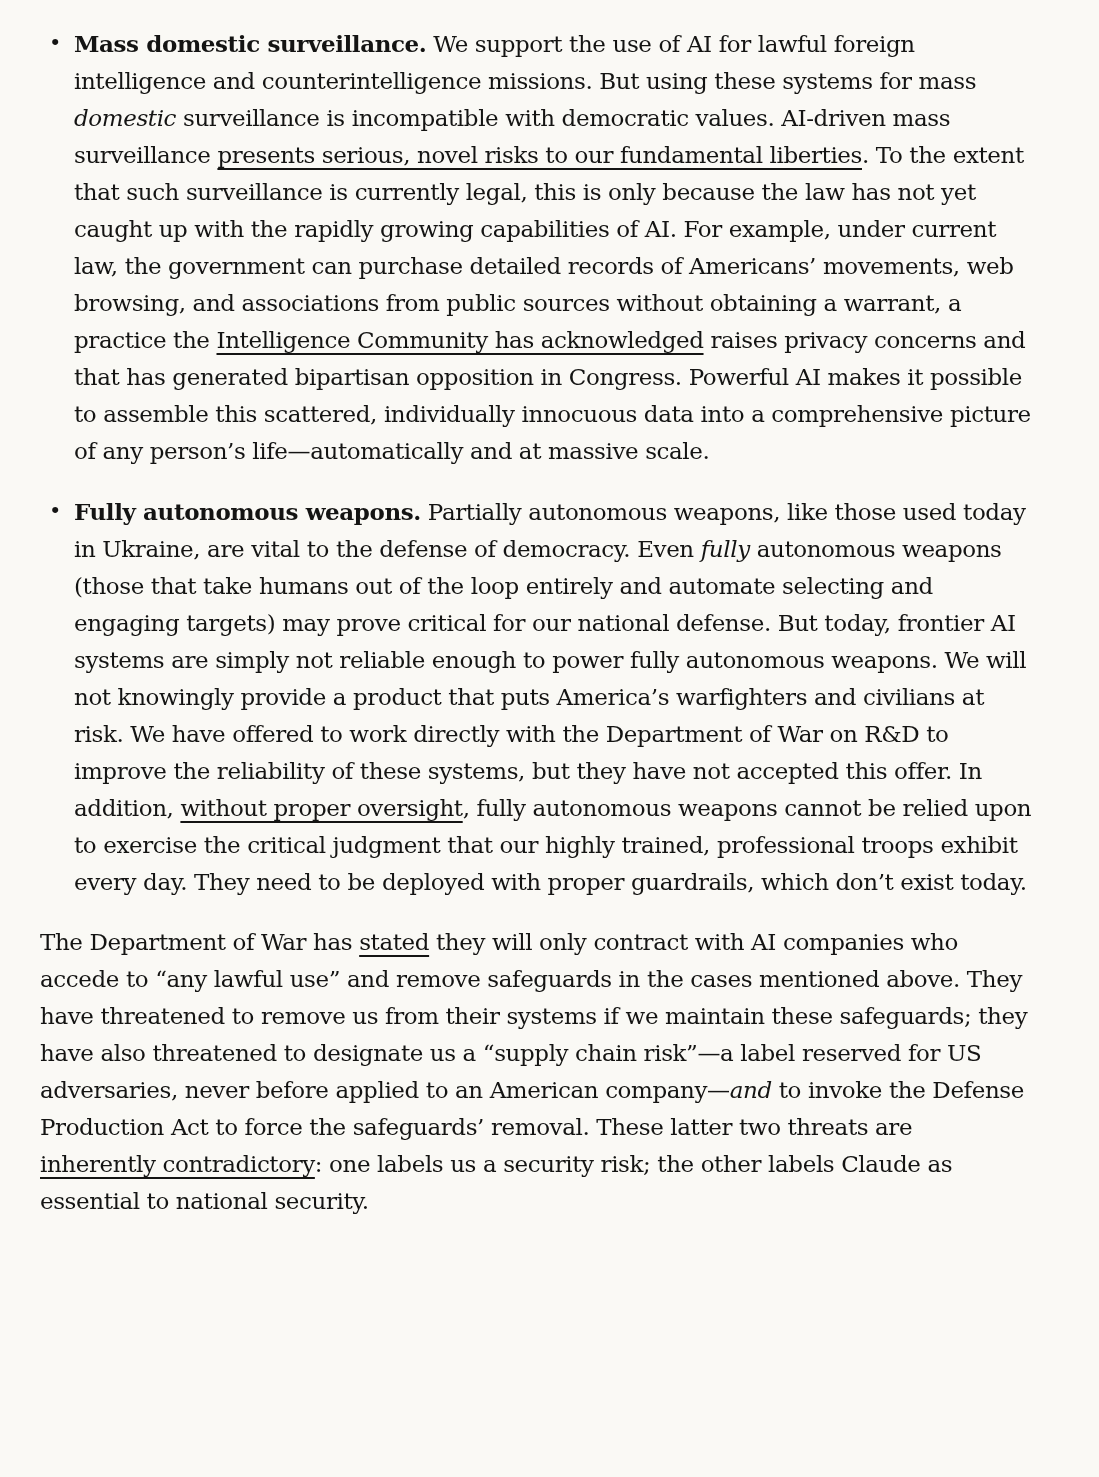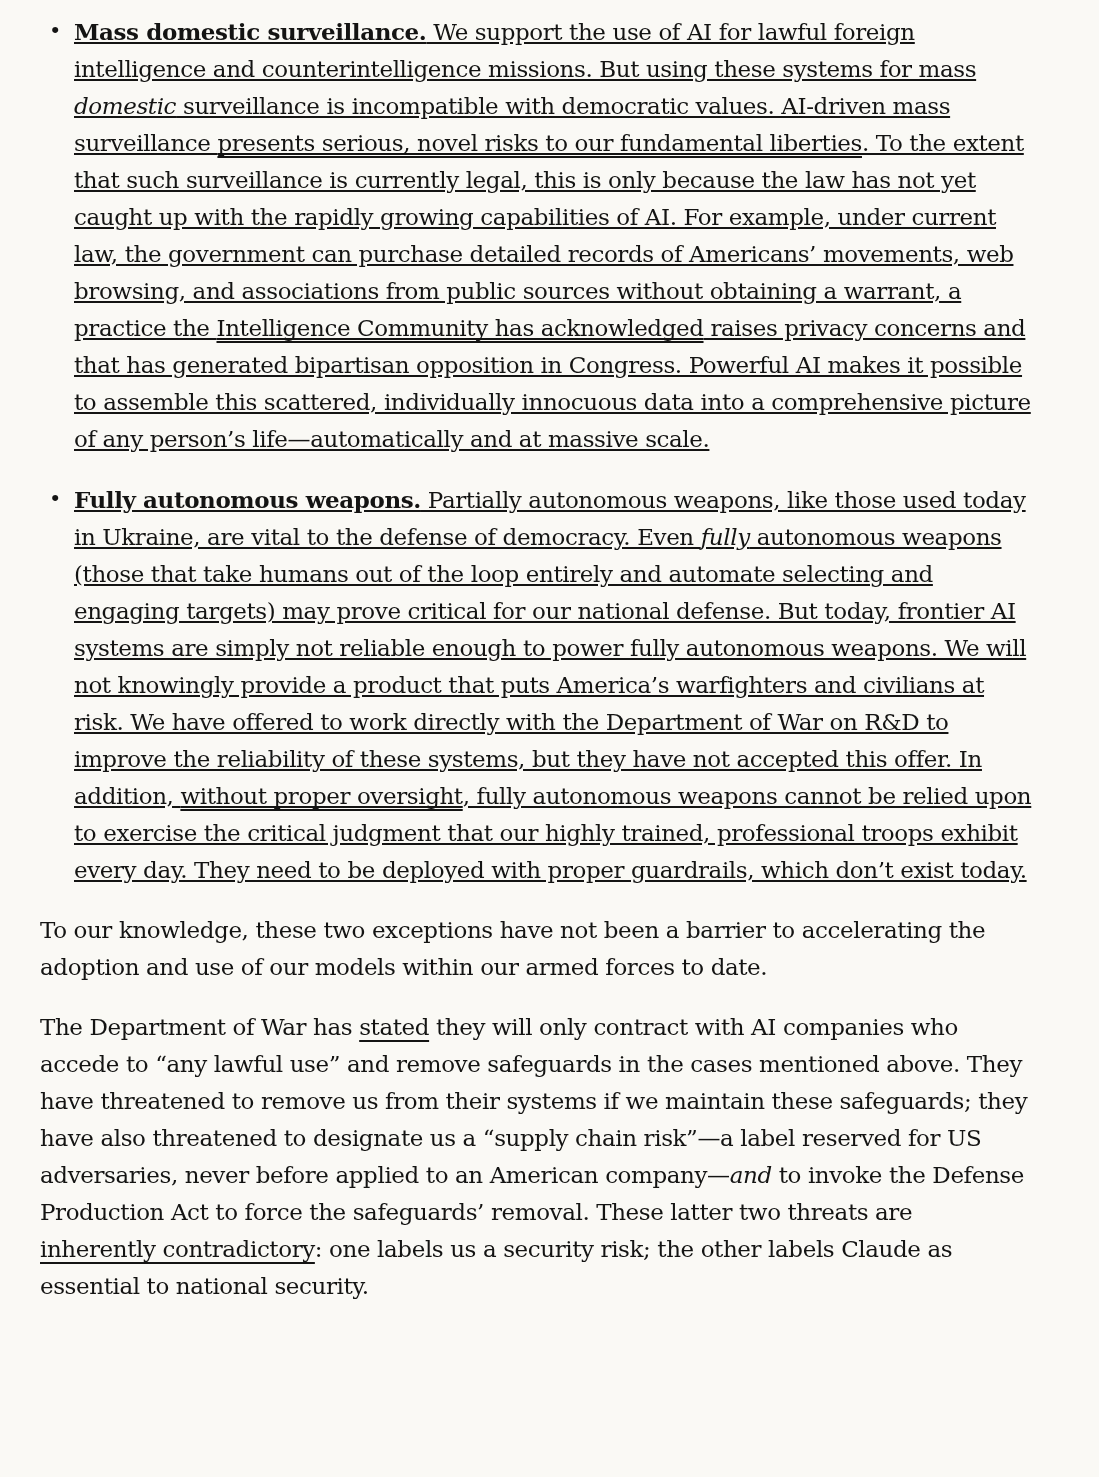--- a/index.html
+++ b/index.html
@@ -16,22 +16,21 @@
   }
   .article { padding: 13px 66px 20px 40px; }
   .policy-list {
     list-style: none;
     margin: 0 0 23px 0;
     padding: 0;
   }
   .policy-item {
     position: relative;
     padding-left: 34px;
-    margin: 0 0 23px 0;
-    text-decoration: underline;
+    margin: 12px 0 23px 0;
   }
   .policy-item::before {
     content: "\2022";
     position: absolute;
     left: 9px;
     top: 0;
     font-size: 21px;
   }
   .para { margin: 0 0 23px 0; }
   .para:last-child { margin-bottom: 0; }
@@ -47,15 +46,14 @@
   }
 </style>
 </head>
 <body>
 
 <main class="article">
   <ul class="policy-list">
     <li class="policy-item"><strong>Mass domestic surveillance.</strong><span> We support the use of AI for lawful foreign intelligence and counterintelligence missions. But using these systems for mass </span><em>domestic</em><span> surveillance is incompatible with democratic values. AI-driven mass surveillance </span><a class="inline-link" href="#">presents serious, novel risks to our fundamental liberties</a><span>. To the extent that such surveillance is currently legal, this is only because the law has not yet caught up with the rapidly growing capabilities of AI. For example, under current law, the government can purchase detailed records of Americans’ movements, web browsing, and associations from public sources without obtaining a warrant, a practice the </span><a class="inline-link" href="#">Intelligence Community has acknowledged</a><span> raises privacy concerns and that has generated bipartisan opposition in Congress. Powerful AI makes it possible to assemble this scattered, individually innocuous data into a comprehensive picture of any person’s life—automatically and at massive scale.</span></li>
     <li class="policy-item"><strong>Fully autonomous weapons.</strong><span> Partially autonomous weapons, like those used today in Ukraine, are vital to the defense of democracy. Even </span><em>fully</em><span> autonomous weapons (those that take humans out of the loop entirely and automate selecting and engaging targets) may prove critical for our national defense. But today, frontier AI systems are simply not reliable enough to power fully autonomous weapons. We will not knowingly provide a product that puts America’s warfighters and civilians at risk. We have offered to work directly with the Department of War on R&amp;D to improve the reliability of these systems, but they have not accepted this offer. In addition, </span><a class="inline-link" href="#">without proper oversight</a><span>, fully autonomous weapons cannot be relied upon to exercise the critical judgment that our highly trained, professional troops exhibit every day. They need to be deployed with proper guardrails, which don’t exist today.</span></li>
   </ul>
-  <p class="para"><span>To our knowledge, these two exceptions have not been a barrier to accelerating the adoption and use of our models within our armed forces to date.</span></p>
   <p class="para"><span>The Department of War has </span><a class="inline-link" href="#">stated</a><span> they will only contract with AI companies who accede to “any lawful use” and remove safeguards in the cases mentioned above. They have threatened to remove us from their systems if we maintain these safeguards; they have also threatened to designate us a “supply chain risk”—a label reserved for US adversaries, never before applied to an American company—</span><em>and</em><span> to invoke the Defense Production Act to force the safeguards’ removal. These latter two threats are </span><a class="inline-link" href="#">inherently contradictory</a><span>: one labels us a security risk; the other labels Claude as essential to national security.</span></p>
 </main>
 
 </body></html>

